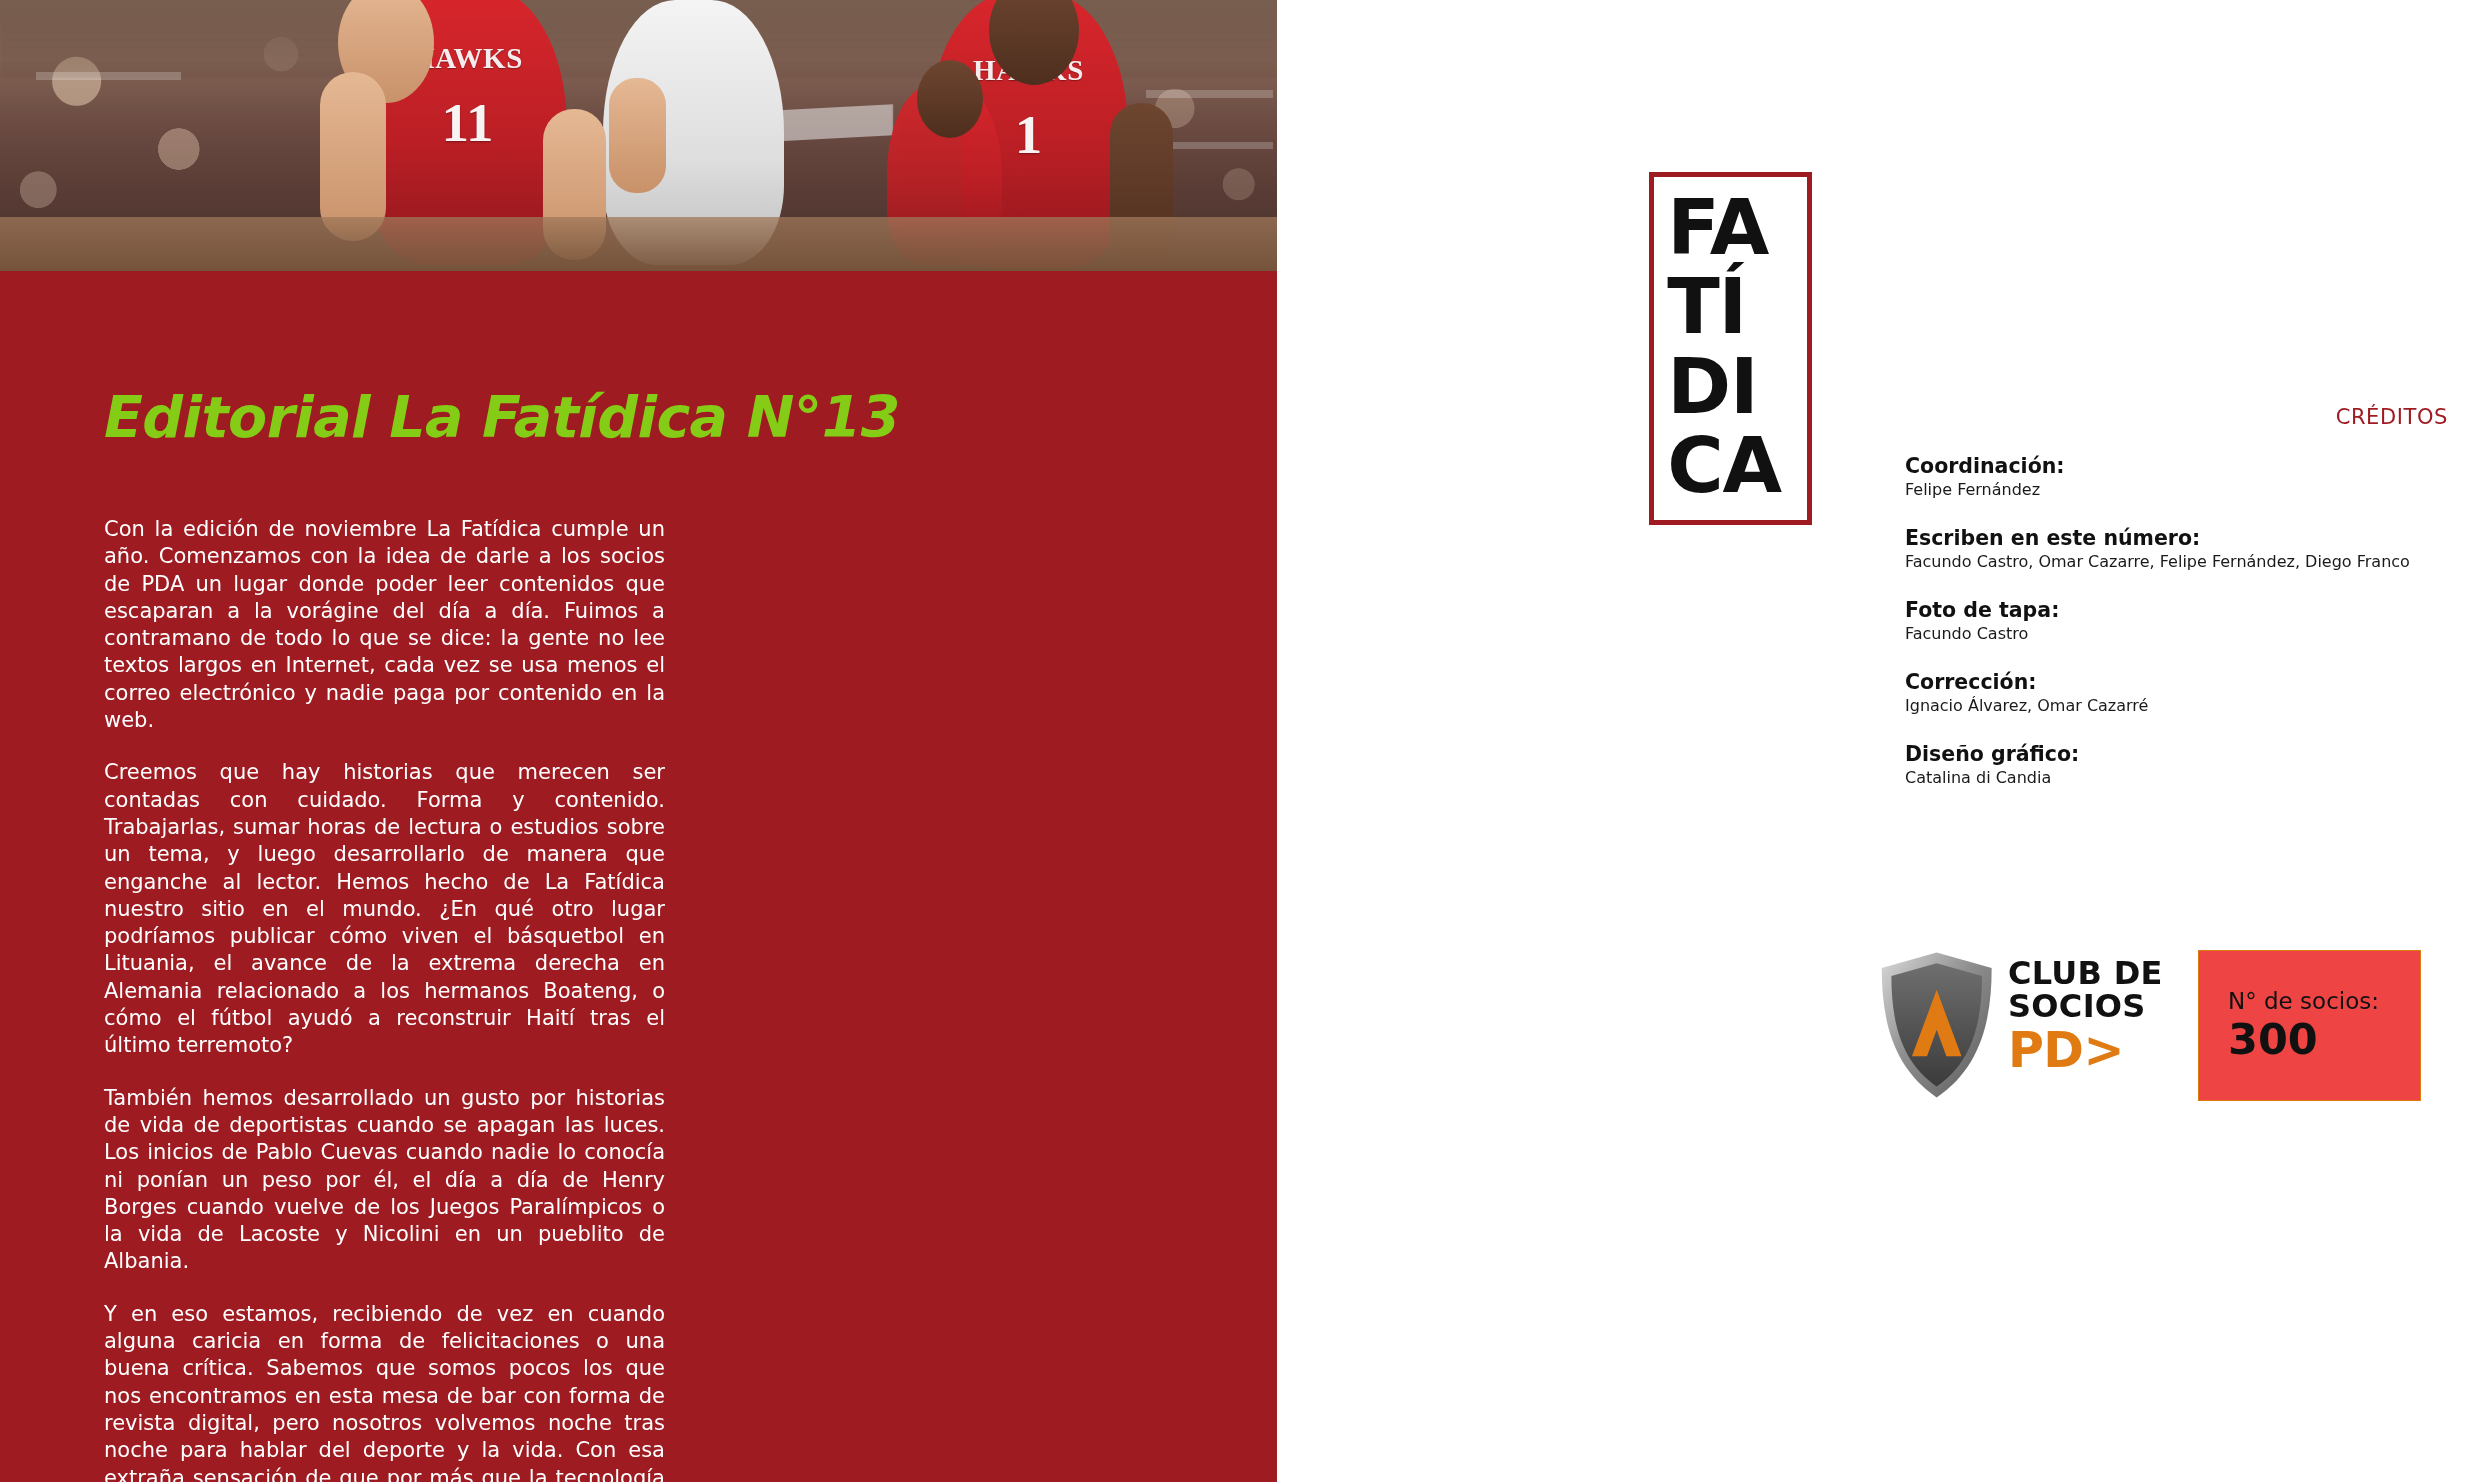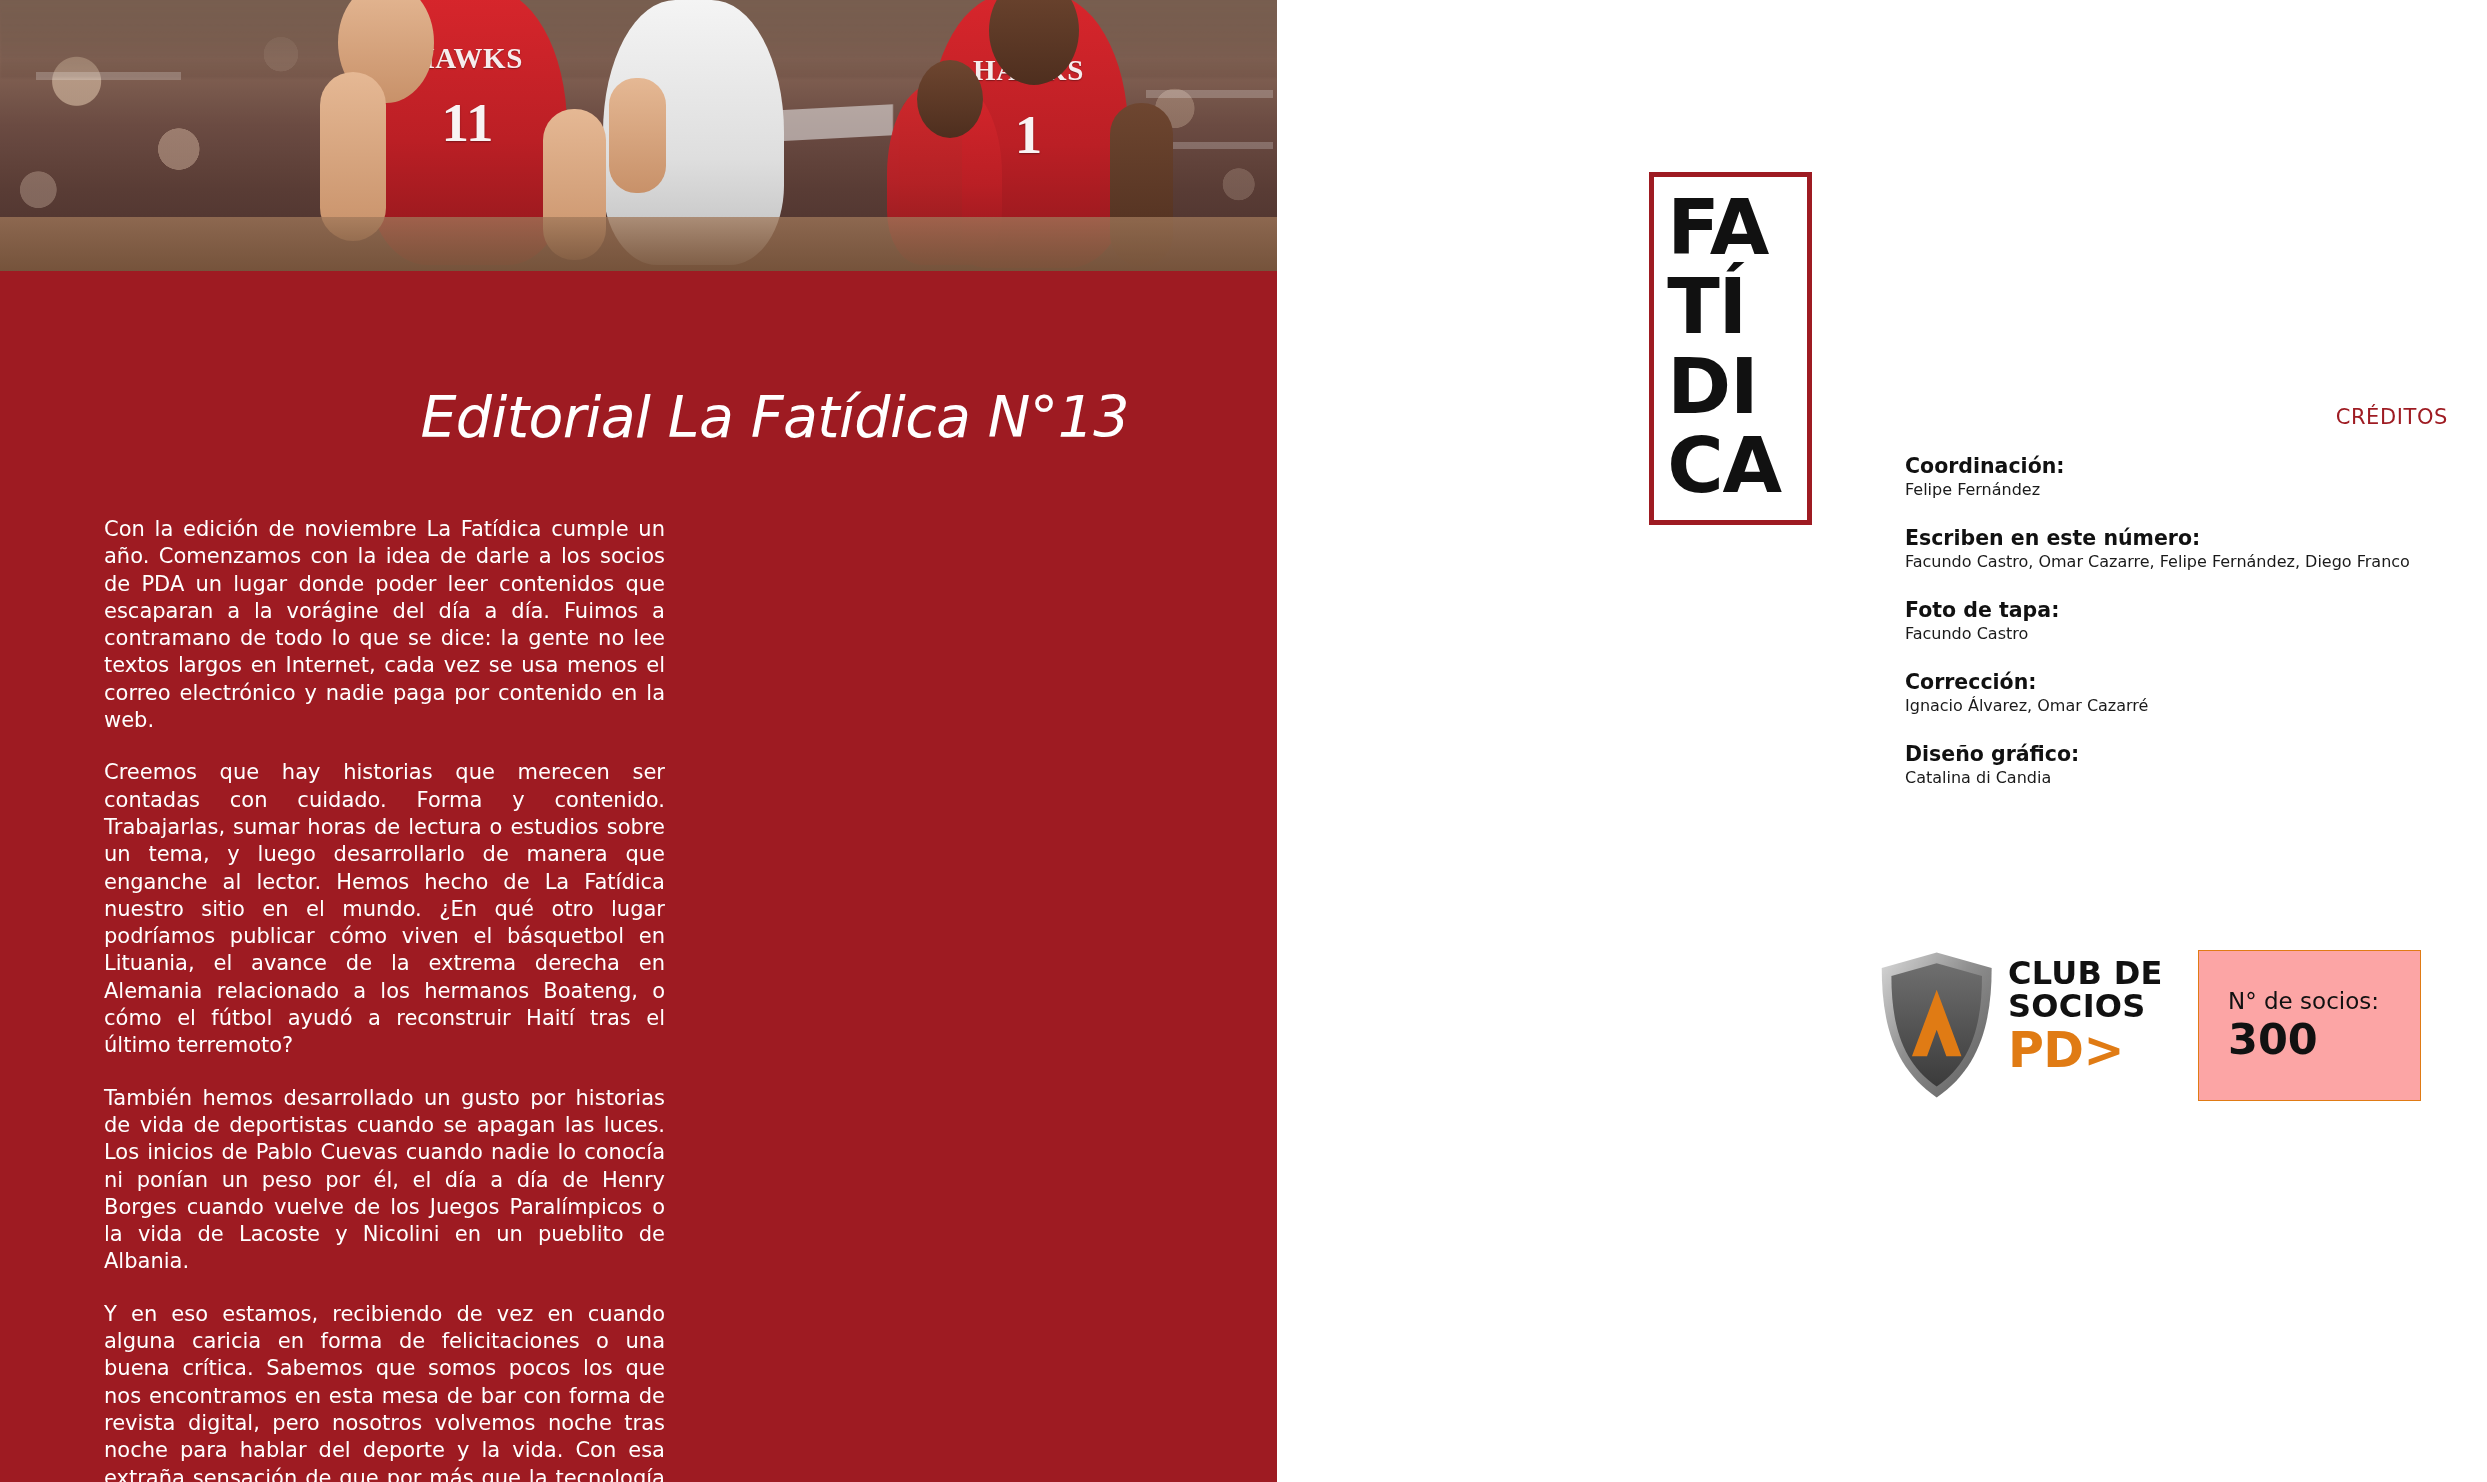--- a/index.html
+++ b/index.html
@@ -107,28 +107,27 @@
     width: 100%;
     text-shadow: 0 1.2px 1.8px rgba(0,0,0,0.35);
   }
 
   
   .editorial-title {
     position: absolute;
     left: 104px;
     top: 350px;
     width: 1025px;
-    color: #ffffff;
+    color: #84cc16;
     font-family: "DejaVu Sans", sans-serif;
     font-style: italic;
-    font-weight: normal;
+    font-weight: bold;
     font-size: 57px;
     letter-spacing: -0.6px;
     line-height: 1.05;
-    text-align: right;
   }
   .editorial-body {
     position: absolute;
     left: 104px;
     top: 516px;
     width: 561px;
     color: #ffffff;
     font-family: "DejaVu Sans", sans-serif;
     font-size: 21px;
     line-height: 1.30;
@@ -237,21 +236,21 @@
     margin-top: 3.6px;
     letter-spacing: -0.6px;
   }
   .socios-count-box {
     position: absolute;
     left: 320px;
     top: 6px;
     width: 223px;
     height: 151px;
     border: 1.8px solid #e07b14;
-    background: #fca5a5;
+    background: #ef4444;
   }
   .socios-count-inner {
     position: absolute;
     left: 29px; top: 37px;
   }
   .socios-count-label {
     color: #111111;
     font-family: "DejaVu Sans", sans-serif;
     font-size: 23px;
     margin-bottom: 3.6px;

